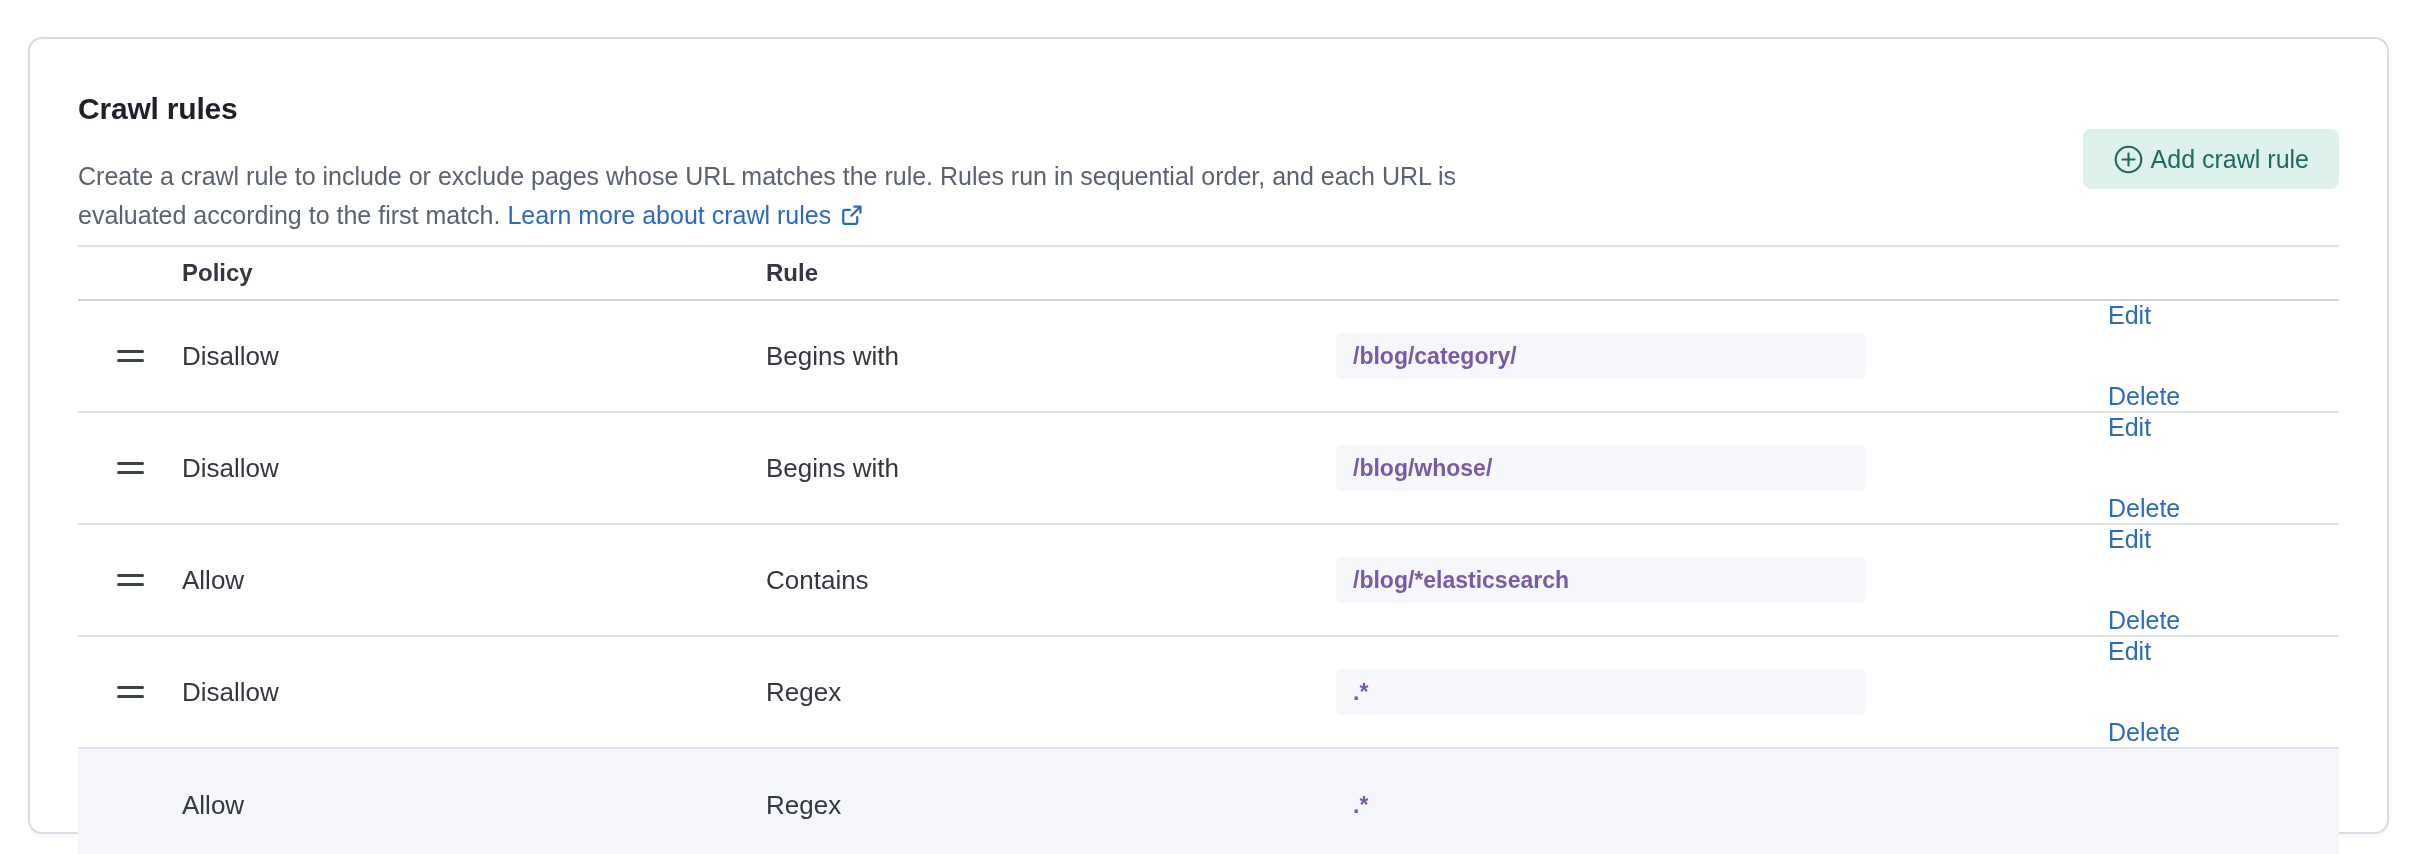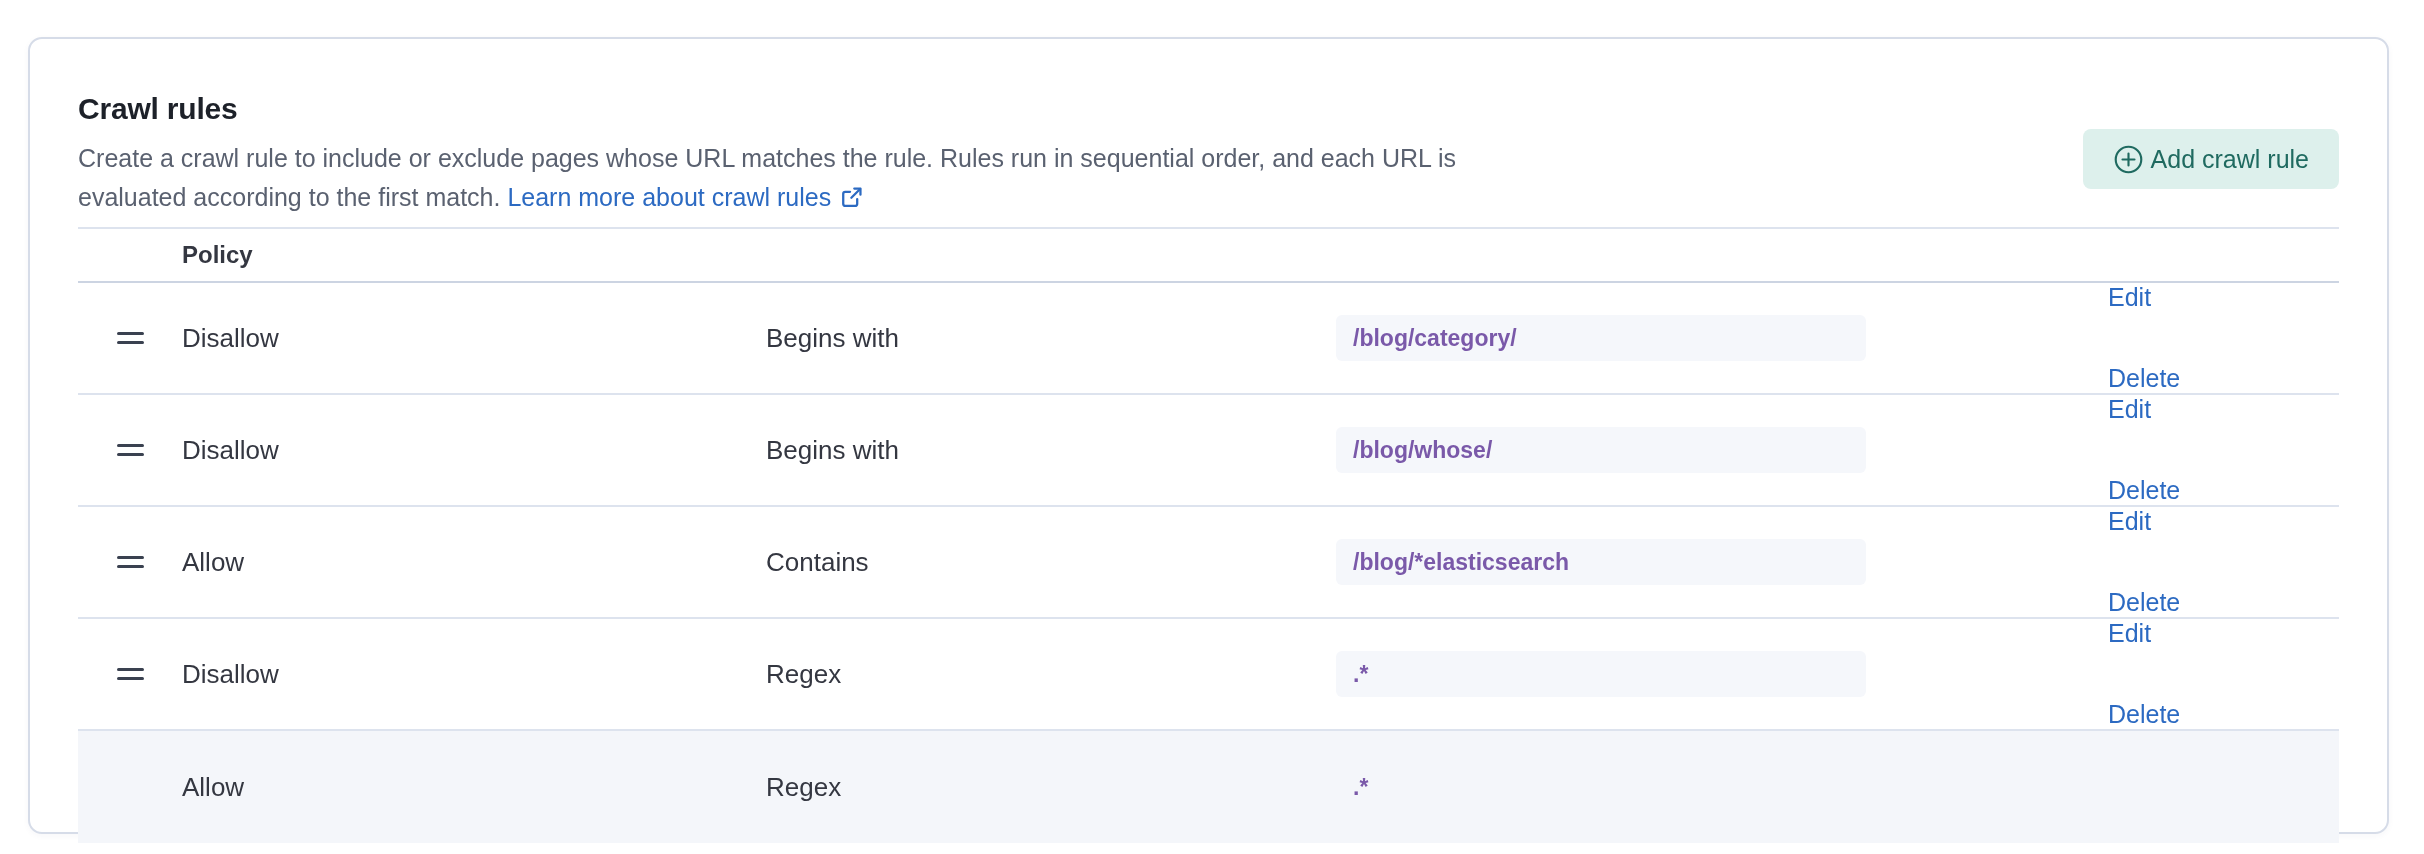--- a/index.html
+++ b/index.html
@@ -20,21 +20,21 @@
     font-family:"Liberation Sans","DejaVu Sans",sans-serif;color:var(--text-primary);}
 
   .card{
     position:absolute;left:28px;top:37px;width:2361px;height:797px;
     background:#ffffff;border:2px solid var(--card-border);border-radius:14px;
     padding:52px 48px 0 48px;box-shadow:0 2px 6px rgba(50,60,90,0.04);
   }
 
   .card-header{display:flex;justify-content:space-between;align-items:flex-start;}
   .page-title{font-size:30px;line-height:36px;font-weight:700;color:#1d2129;letter-spacing:-0.2px;}
-  .description{margin-top:12px;font-size:25px;line-height:39px;color:var(--text-secondary);}
+  .description{margin-top:30px;font-size:25px;line-height:39px;color:var(--text-secondary);}
   .link{color:var(--link-blue);text-decoration:none;font-weight:500;cursor:pointer;white-space:nowrap;}
   .ext-icon{display:inline-block;vertical-align:-4px;margin-left:8px;}
 
   .add-button{
     flex:none;display:flex;align-items:center;gap:7px;
     height:60px;padding:0 30px;margin-top:38px;
     background:var(--button-bg);color:var(--button-text);
     border:none;border-radius:8px;font-size:25px;font-weight:500;
     font-family:inherit;cursor:pointer;
   }
@@ -89,20 +89,21 @@
           <path d="M8 4.9v6.2M4.9 8h6.2"></path>
         </svg>
       <span>Add crawl rule</span>
     </button>
   </div>
 
   <div class="table">
     <div class="thead">
       <div class="th"></div>
       <div class="th">Policy</div>
+      <div class="th">Rule</div>
       <div class="th"></div>
     </div>
     <div id="table-body">
   <div class="trow">
     <div class="cell handle-cell">
       <div class="grab">
         <span class="bar"></span>
               <span class="bar"></span>
       </div>
     </div>

